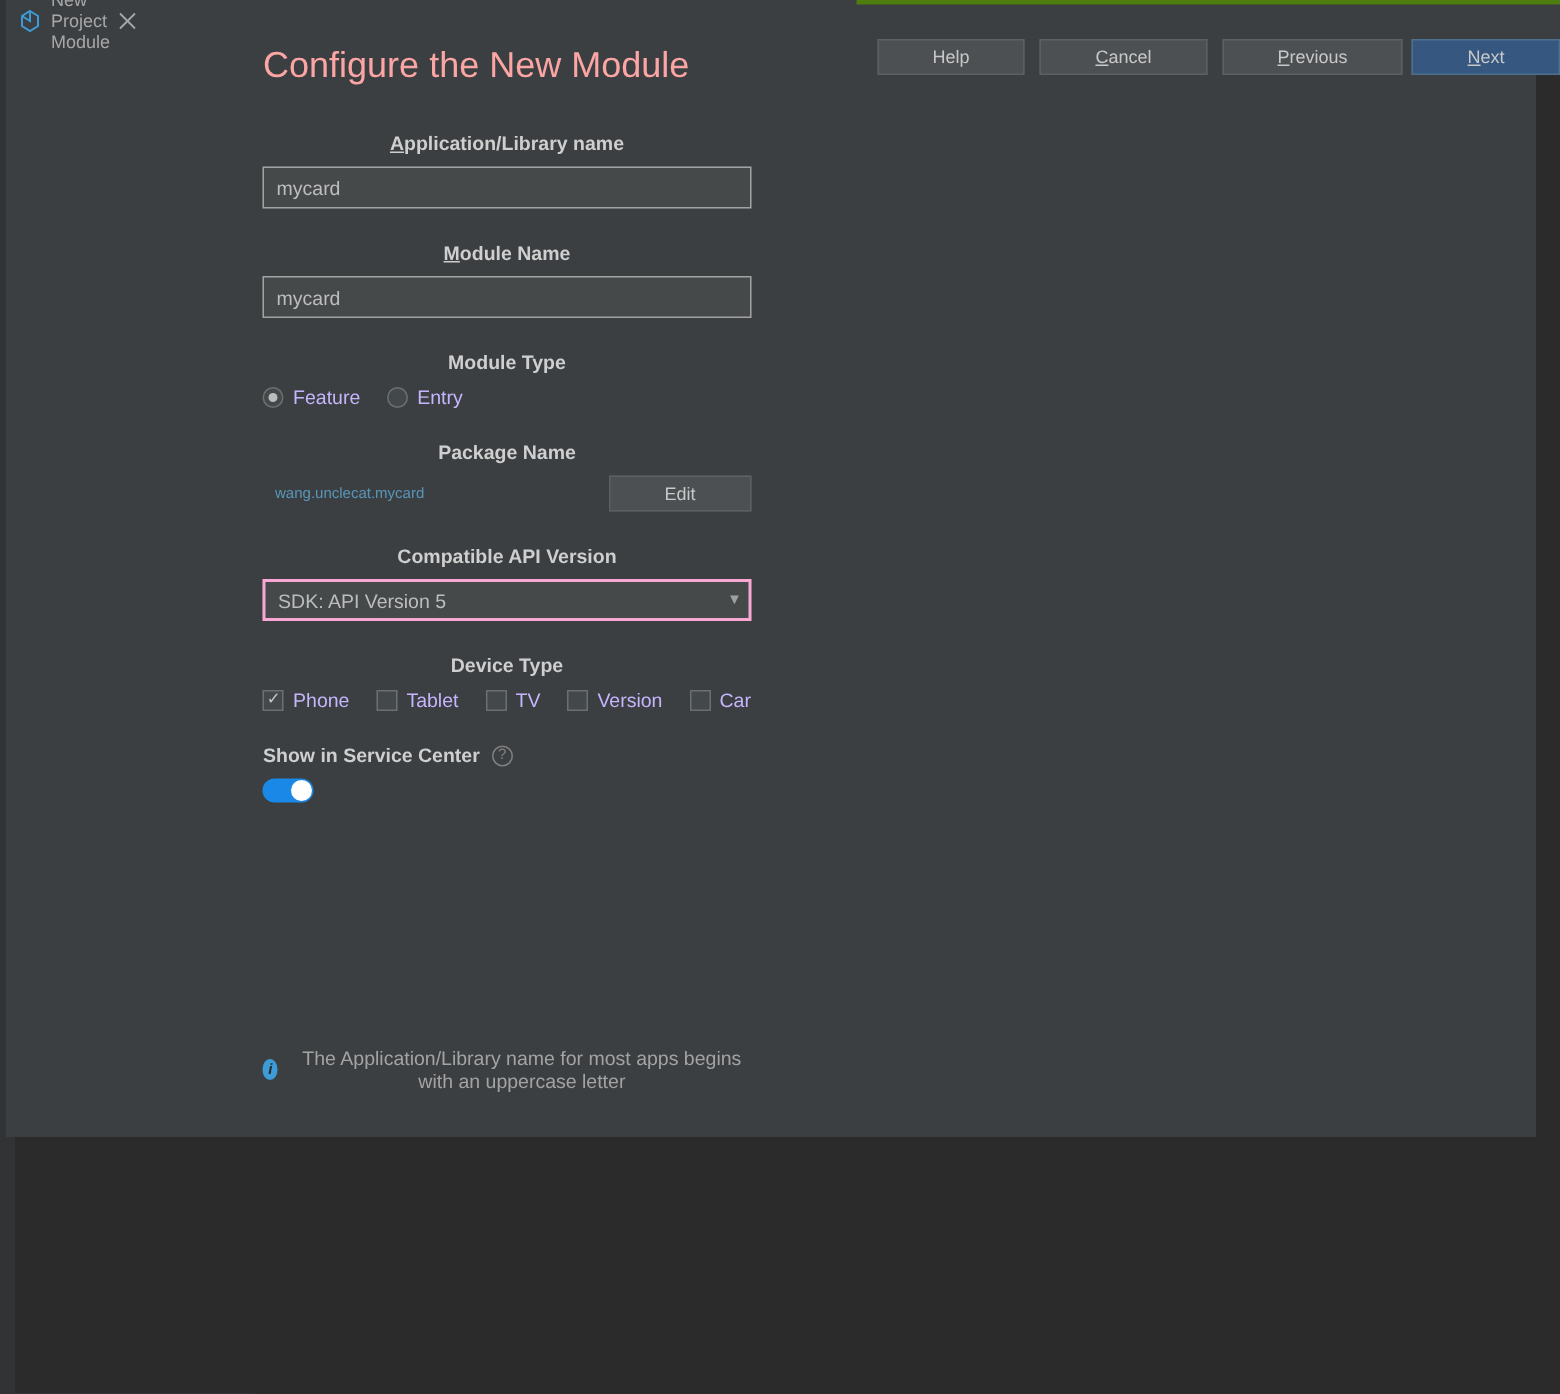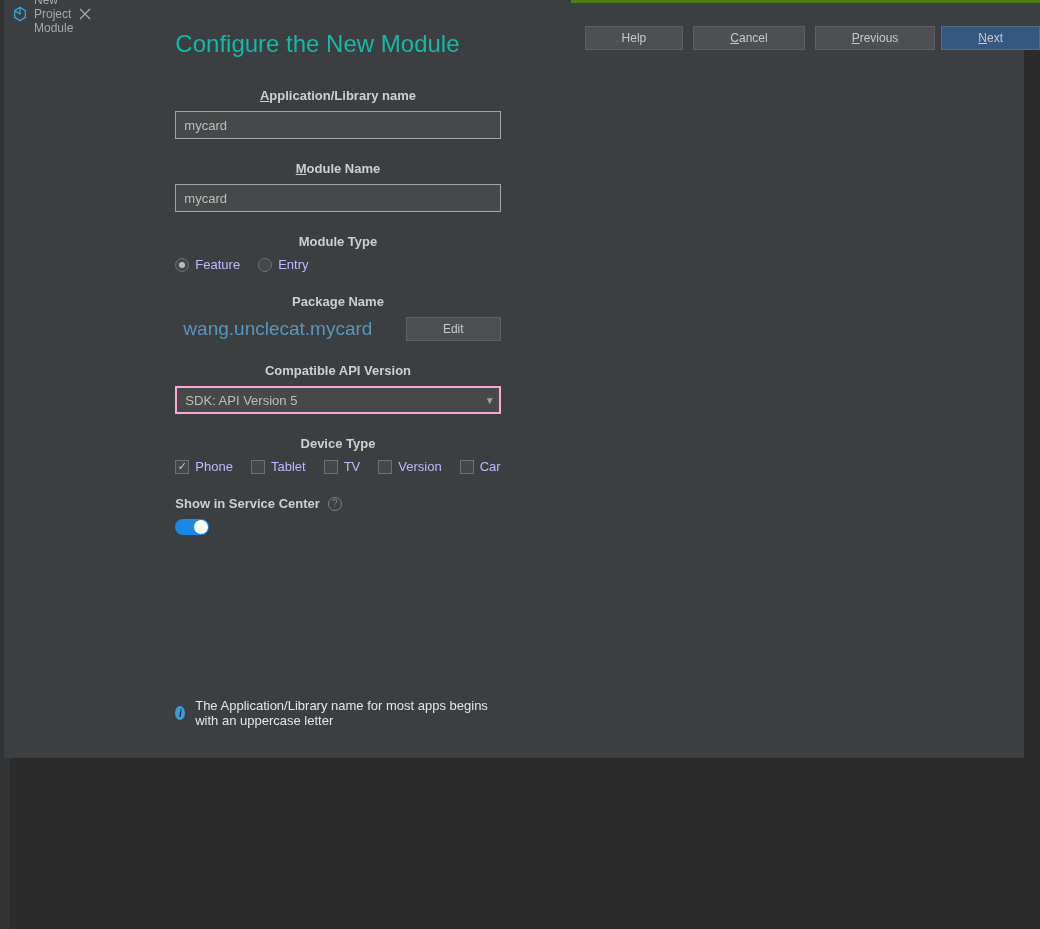--- a/index.html
+++ b/index.html
@@ -51,21 +51,21 @@
     }
     .content {
       flex: 1;
       padding: 30px 70px 20px 70px;
       display: flex;
       flex-direction: column;
     }
     .page-title {
       font-size: 24px;
       font-weight: 400;
-      color: #14b8a6;
+      color: #fca5a5;
       margin-bottom: 30px;
     }
     .field-group {
       margin-bottom: 22px;
     }
     .field-label {
       font-size: 13px;
       font-weight: bold;
       color: #cfcfcf;
       margin-bottom: 8px;
@@ -119,21 +119,21 @@
       font-size: 13px;
     }
     .package-row {
       display: flex;
       align-items: center;
       gap: 10px;
     }
     .package-name {
       flex: 1;
       color: #5896b9;
-      font-size: 19px;
+      font-size: 10px;
       padding-left: 8px;
     }
     .btn {
       height: 24px;
       padding: 0 36px;
       background: #4c5052;
       border: 1px solid #5e6060;
       color: #c8c8c8;
       font-size: 12px;
       cursor: pointer;
@@ -251,22 +251,23 @@
       border-radius: 50%;
       display: flex;
       align-items: center;
       justify-content: center;
       color: #2b2b2b;
       font-size: 10px;
       font-weight: bold;
       font-style: italic;
     }
     .info-text {
-      color: #e5e5e5;
-      font-size: 13px;
+      color: #a3a3a3;
+      font-size: 13px;
+      text-align: center;
     }
     .footer {
       height: 50px;
       border-top: 3px solid #4d7c0f;
       display: flex;
       align-items: flex-end;
       padding: 0 14px;
       gap: 10px;
       background: #3c3f41;
     }

